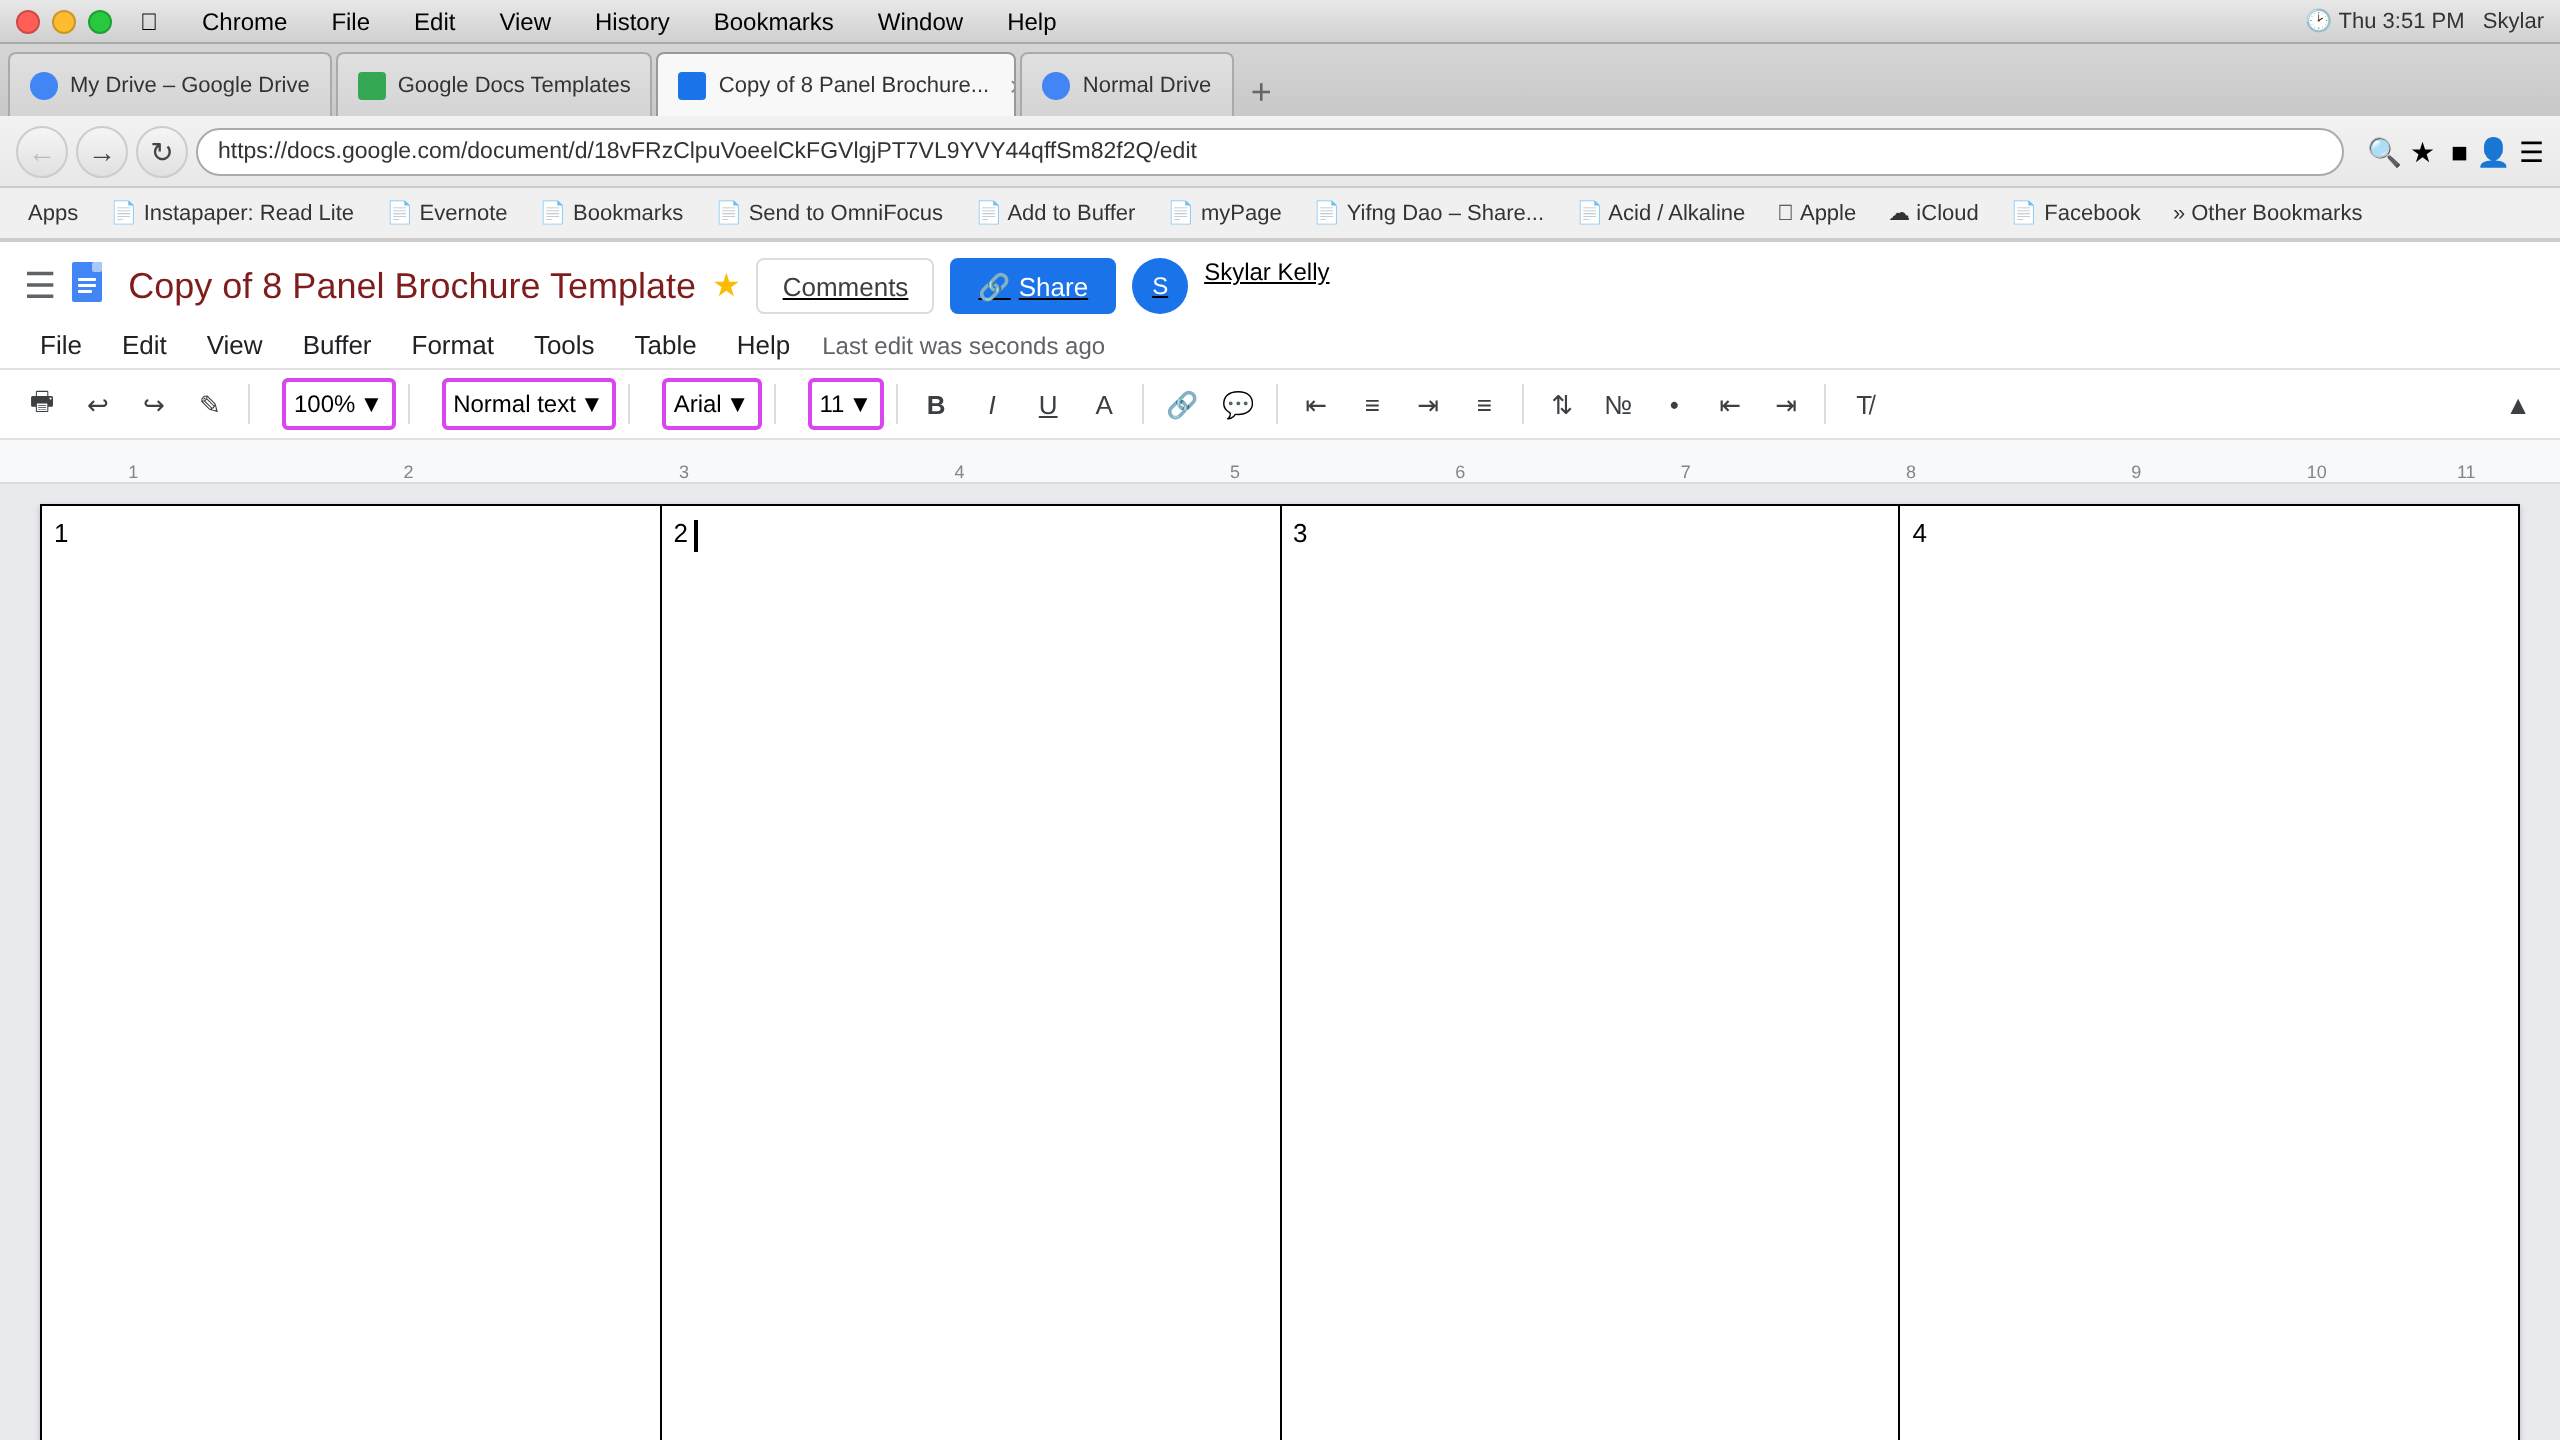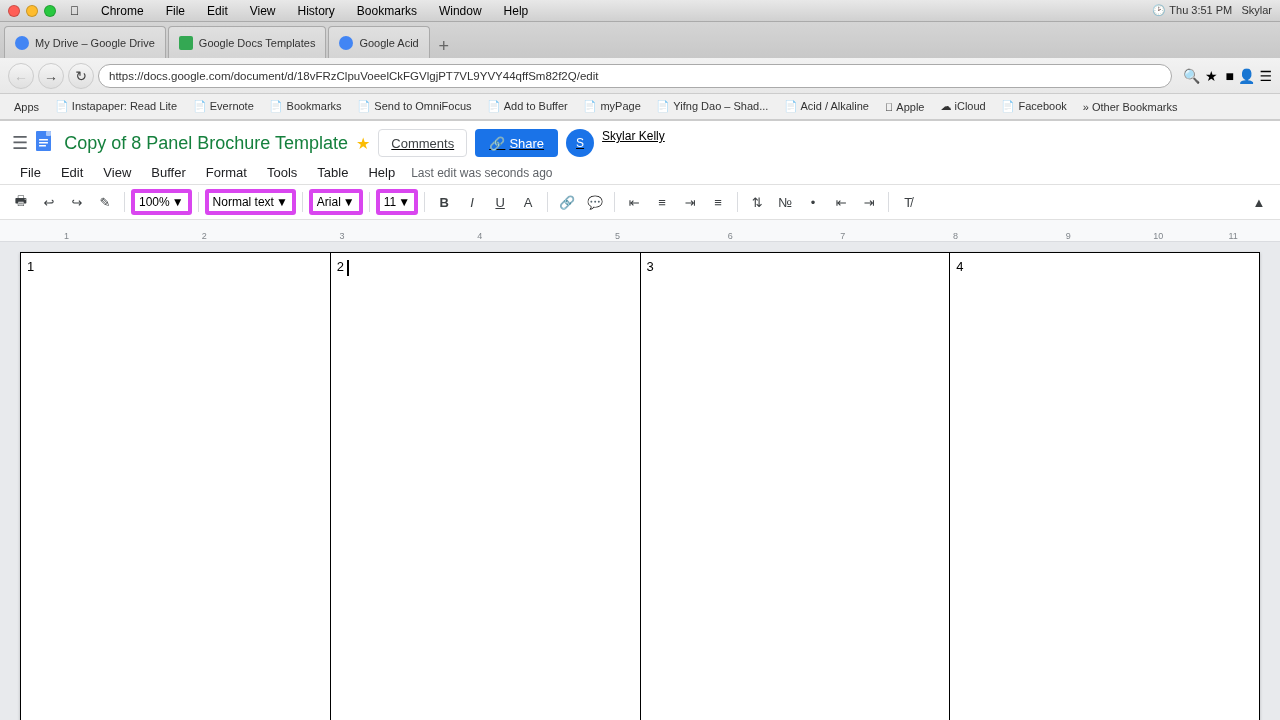--- a/index.html
+++ b/index.html
@@ -195,21 +195,21 @@
       gap: 8px;
       margin-bottom: 4px;
     }
     .docs-menu-icon {
       font-size: 18px;
       cursor: pointer;
       color: #5f6368;
     }
     .docs-title {
       font-size: 18px;
-      color: #15803d;
+      color: #7f1d1d;
       font-weight: 400;
     }
     .docs-star {
       font-size: 16px;
       color: #fbbc04;
       cursor: pointer;
     }
     .docs-menu-bar {
       display: flex;
       gap: 4px;
@@ -277,28 +277,29 @@
     }
     .toolbar-separator {
       width: 1px;
       height: 20px;
       background: #dadce0;
       margin: 0 4px;
     }
     .toolbar-select {
       height: 26px;
       padding: 0 4px;
-      border: 4px solid #d946ef;
+      border: 2px solid #d946ef;
       border-radius: 3px;
       font-size: 12px;
       background: white;
       cursor: pointer;
       display: flex;
       align-items: center;
       gap: 2px;
+      margin-left: 10px;
     }
 
     
     .docs-ruler {
       height: 22px;
       background: #f8f9fa;
       border-bottom: 1px solid #dadce0;
       display: flex;
       align-items: center;
       padding: 0 14px;
@@ -395,23 +396,28 @@
 
   <div class="tabs-bar">
     <div class="tab inactive">
       <div class="tab-favicon" style="background:#4285f4; border-radius:50%;"></div>
       <span>My Drive – Google Drive</span>
     </div>
     <div class="tab inactive">
       <div class="tab-favicon" style="background:#34a853;"></div>
       <span>Google Docs Templates</span>
     </div>
+    <div class="tab active">
+      <div class="tab-favicon" style="background:#1a73e8;"></div>
+      <span>Copy of 8 Panel Brochure...</span>
+      <span class="tab-close">×</span>
+    </div>
     <div class="tab inactive">
       <div class="tab-favicon" style="background:#4285f4; border-radius:50%;"></div>
-      <span>Google Acid</span>
+      <span>Normal Drive</span>
     </div>
     <div class="tab-add">+</div>
   </div>
 
   <div class="address-bar-row">
     <div class="nav-btn disabled">←</div>
     <div class="nav-btn">→</div>
     <div class="nav-btn">↻</div>
     <div class="address-box">
       <span class="address-text">https://docs.google.com/document/d/18vFRzClpuVoeelCkFGVlgjPT7VL9YVY44qffSm82f2Q/edit</span>
@@ -426,21 +432,21 @@
   </div>
 
   <div class="bookmarks-bar">
     <span class="bookmark-item">Apps</span>
     <span class="bookmark-item">📄 Instapaper: Read Lite</span>
     <span class="bookmark-item">📄 Evernote</span>
     <span class="bookmark-item">📄 Bookmarks</span>
     <span class="bookmark-item">📄 Send to OmniFocus</span>
     <span class="bookmark-item">📄 Add to Buffer</span>
     <span class="bookmark-item">📄 myPage</span>
-    <span class="bookmark-item">📄 Yifng Dao – Shad...</span>
+    <span class="bookmark-item">📄 Yifng Dao – Share...</span>
     <span class="bookmark-item">📄 Acid / Alkaline</span>
     <span class="bookmark-item"> Apple</span>
     <span class="bookmark-item">☁ iCloud</span>
     <span class="bookmark-item">📄 Facebook</span>
     <span class="bookmark-item">» Other Bookmarks</span>
   </div>
 </div>
 
 <div class="docs-container">
 

